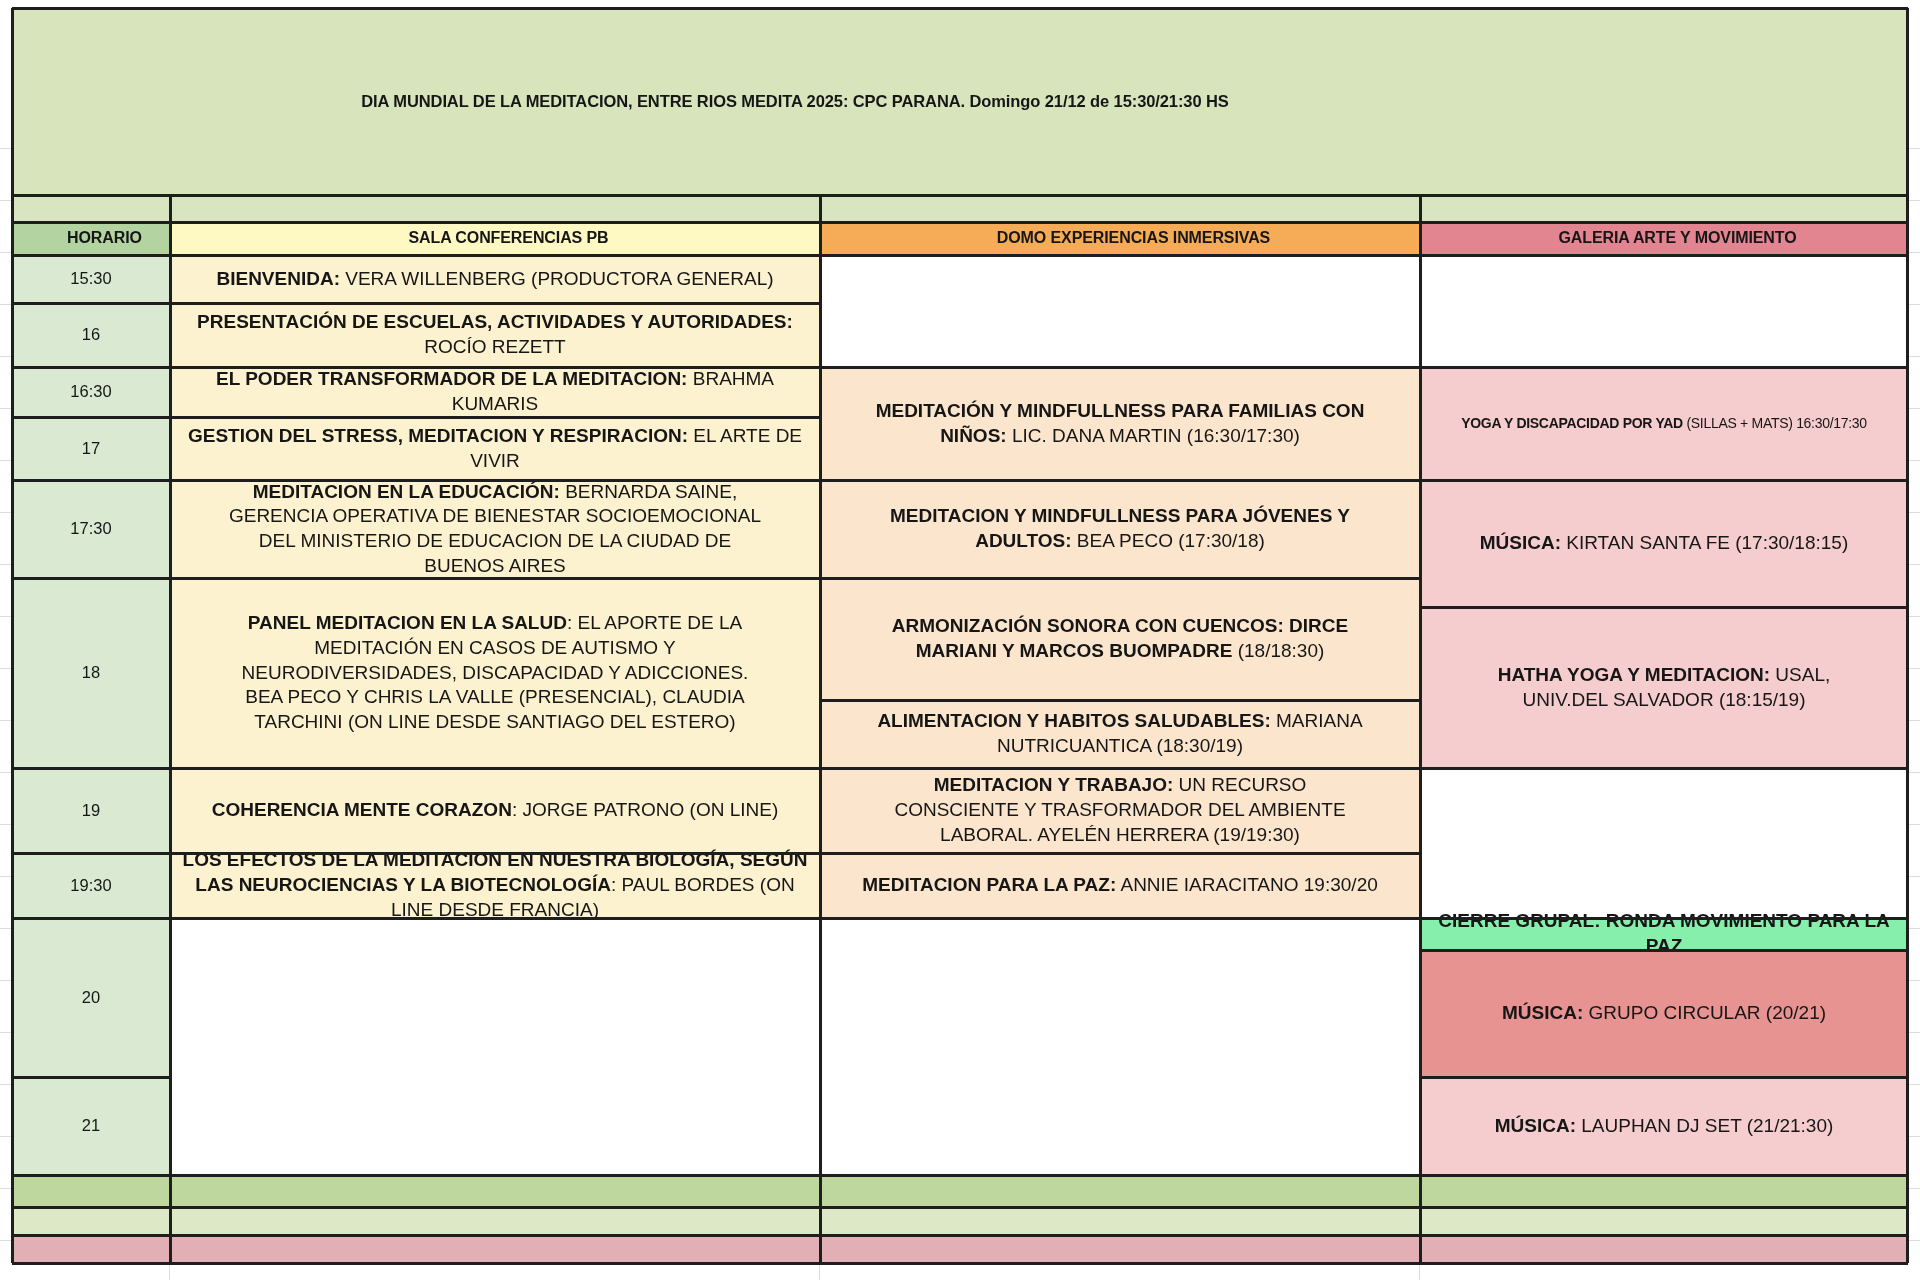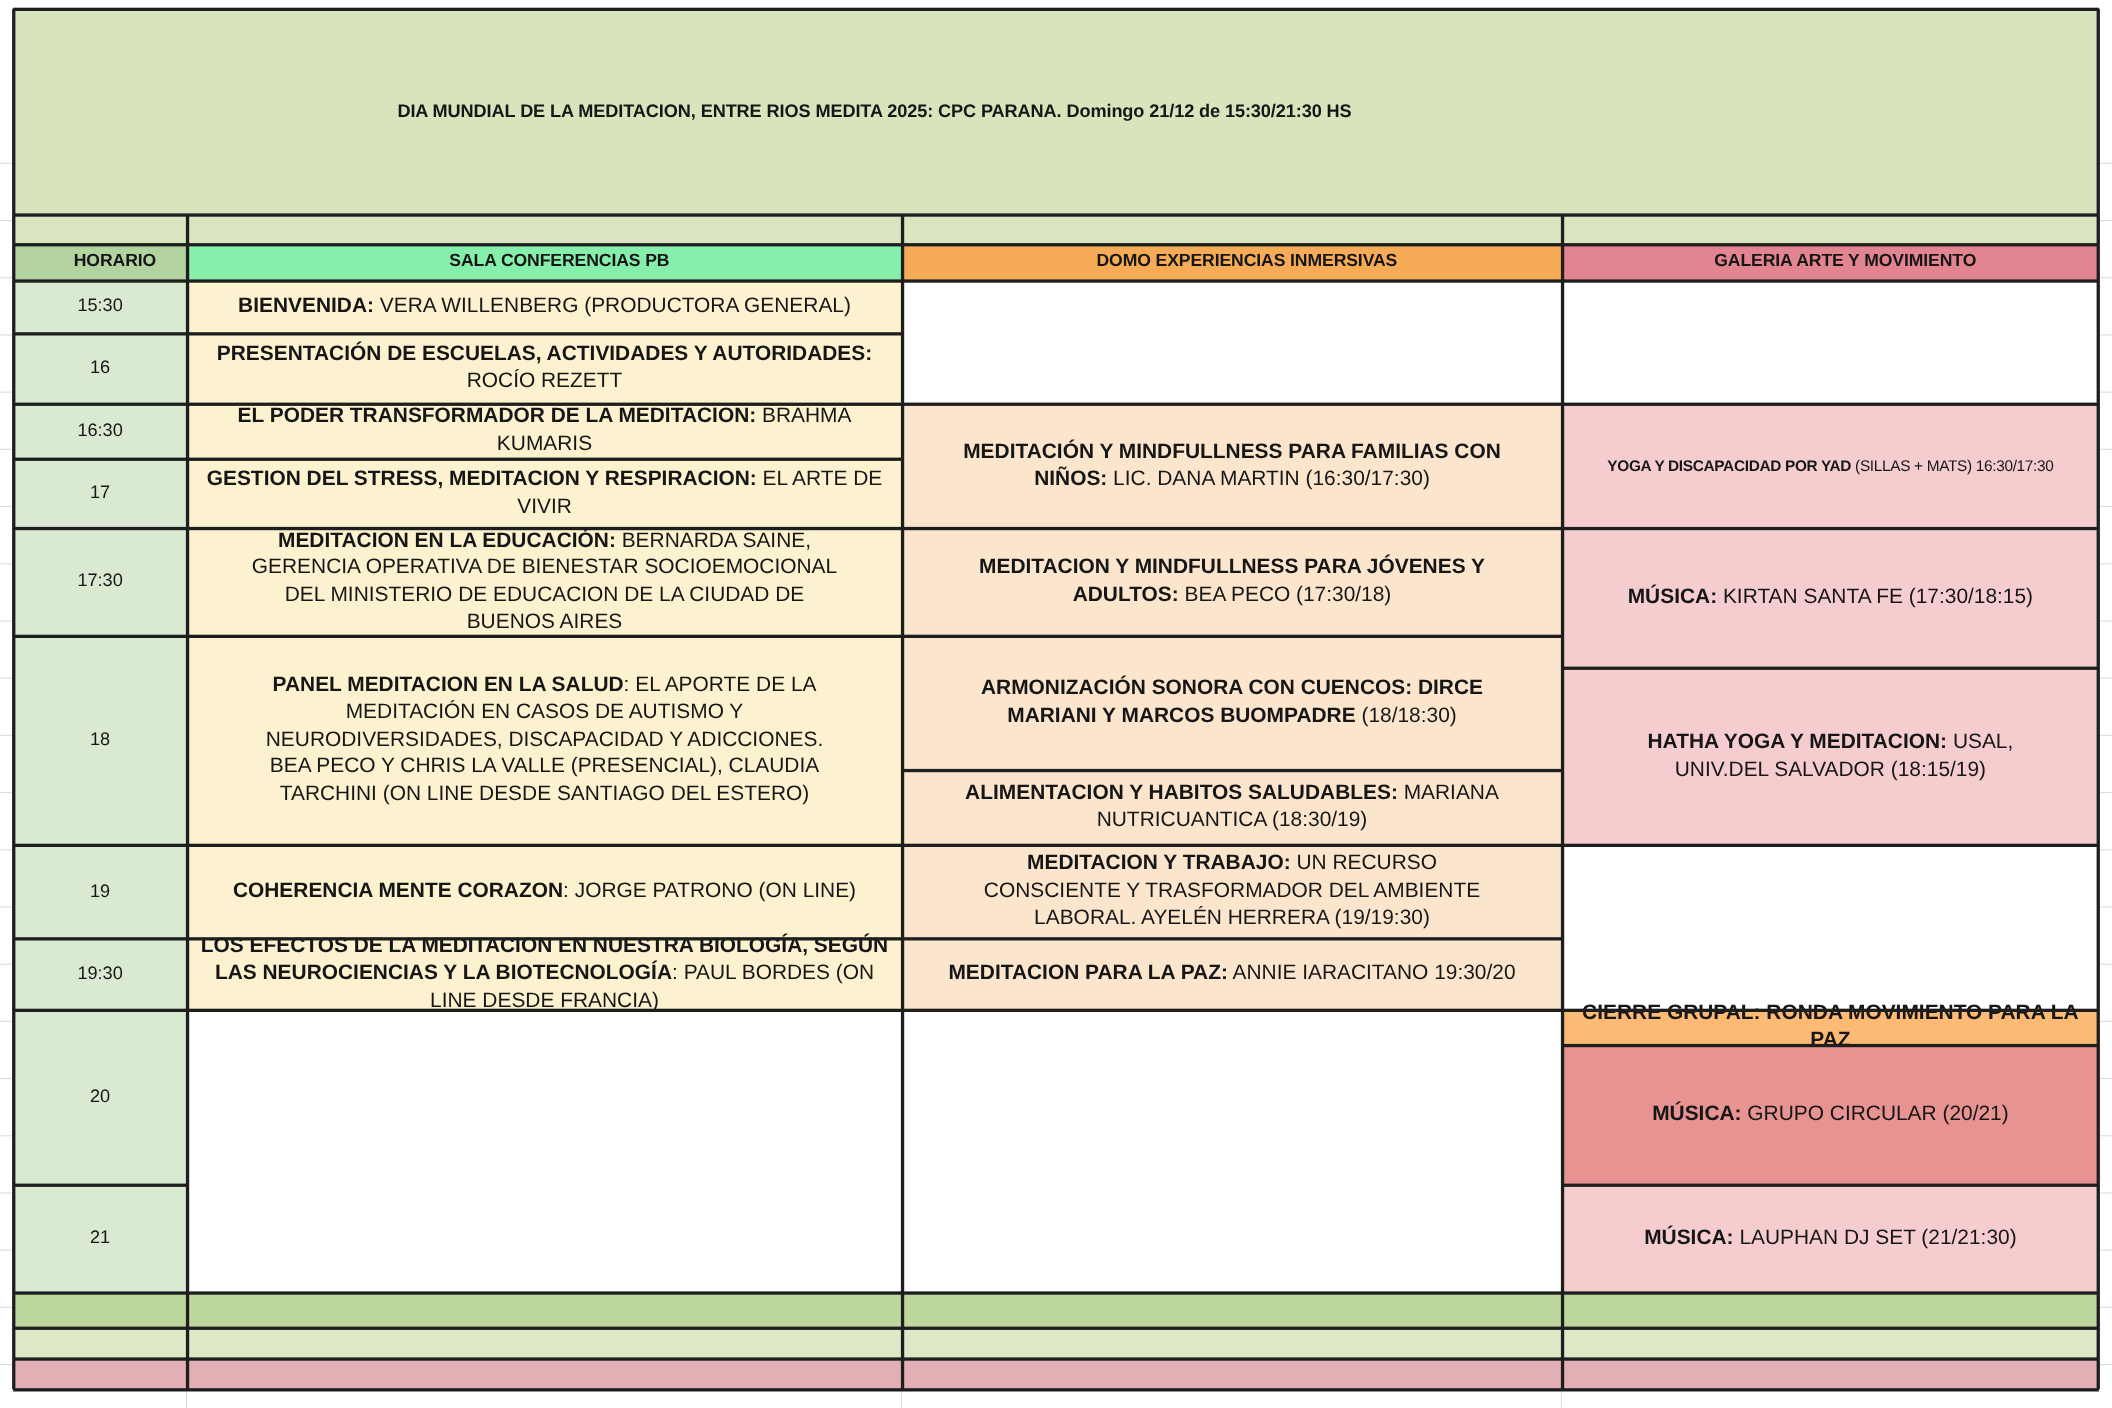--- a/index.html
+++ b/index.html
@@ -11,29 +11,29 @@
     position:absolute;display:flex;align-items:center;justify-content:center;
     text-align:center;box-sizing:border-box;z-index:1;
   }
   .tx{width:100%;padding:0 10px;box-sizing:border-box;line-height:1.3;font-size:19px;}
   .b{font-weight:bold;}
   .title-cell{background:#d8e4bc;}
   .title-cell .tx{padding-right:340px;font-size:16.5px;font-weight:bold;letter-spacing:-0.1px;}
   .thin-row{background:#d9e5c0;}
   .hdr .tx{font-weight:bold;font-size:16px;letter-spacing:-0.1px;margin-left:27px;}
   .hdr-horario{background:#b3d3a1;}
-  .hdr-sala{background:#86efac;}
+  .hdr-sala{background:#fef9c3;}
   .hdr-domo{background:#f6ab57;}
   .hdr-galeria{background:#e28590;}
   .time{background:#d9e9d2;}
   .time .tx{font-size:16.5px;}
   .sala{background:#fdf2cf;}
   .domo{background:#fbe6cd;}
   .gal{background:#f5cdce;}
-  .gal-banner{background:#fdba74;text-align:center;}
+  .gal-banner{background:#86efac;text-align:center;}
   .gal-dark{background:#e69392;}
   .band-green{background:#bed79f;}
   .band-lightgreen{background:#dce8c6;}
   .band-pink{background:#e2b0b4;}
   .pad55 .tx{padding:0 55px;}
   .pad50 .tx{padding:0 50px;}
   .pad35 .tx{padding:0 53px;}
   .tight .tx{padding:0 2px;font-size:14px;letter-spacing:-0.3px;}
   .hl,.vl{position:absolute;background:#1e1e1e;z-index:2;}
   .hl{height:3px;}

